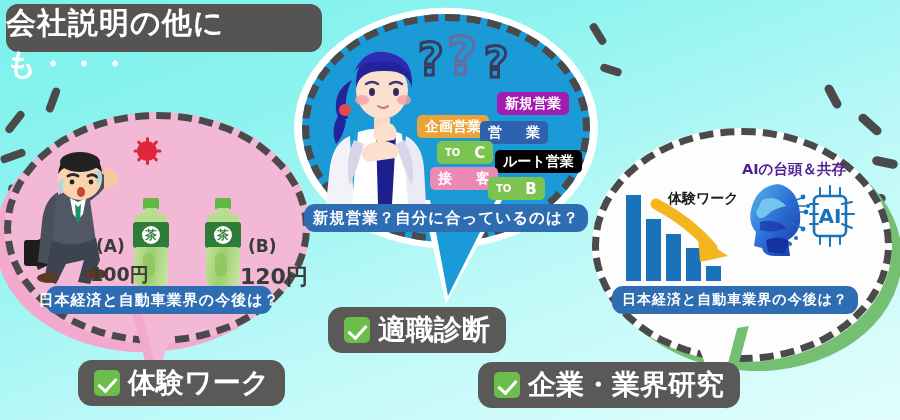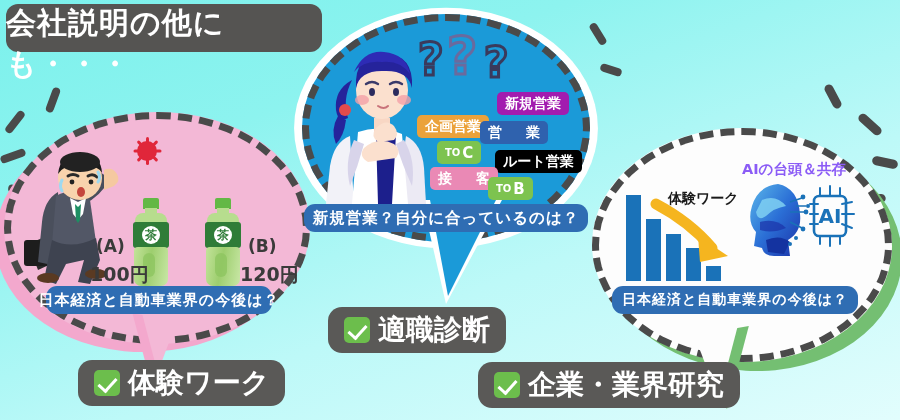--- a/index.html
+++ b/index.html
@@ -135,21 +135,21 @@
     background:linear-gradient(100deg,#c3e39a 0%,#9dce6e 45%,#c9e7a6 100%);
     border-radius:4px 4px 7px 7px; }
   .bottle .body-b::after { content:""; position:absolute; left:9px; top:6px;
     width:12px; height:24px; background:#8cc45f; border-radius:6px; opacity:.75; }
 
   .price-lbl { position:absolute; color:#3a3a3a; font-weight:bold; z-index:15;
     white-space:nowrap; }
   #price-a-name { left:96px; top:236px; font-size:17px; }
   #price-a-val  { left:90px; top:262px; font-size:19px; }
   #price-b-name { left:248px; top:236px; font-size:17px; }
-  #price-b-val  { left:240px; top:262px; font-size:19px;text-align:right; }
+  #price-b-val  { left:240px; top:262px; font-size:22px;text-align:right; }
 
   
   #businessman { position:absolute; left:22px; top:148px; width:112px; height:136px; z-index:15; }
 
   
   #thinking-woman { position:absolute; left:320px; top:44px; width:120px; height:160px; z-index:22; }
   .qmark { position:absolute; font-weight:bold; z-index:22; line-height:1;
     -webkit-text-stroke:3px #3a3a5c; color:transparent; }
   #q1 { left:418px; top:38px; font-size:44px; }
   #q2 { left:447px; top:30px; font-size:52px; color:transparent;
@@ -159,32 +159,32 @@
   .jobtag { position:absolute; border-radius:5px; color:#fff; font-weight:bold;
     display:flex; align-items:center; justify-content:center; z-index:23;
     white-space:nowrap; padding:0 8px; height:23px; font-size:14px; }
   #tag-shinki { left:497px; top:92px; background:#a21caf; }
   #tag-kikaku { left:417px; top:115px; background:#eba23b; }
   #tag-eigyo  { left:480px; top:121px; background:#2f62ae; letter-spacing:5px; padding-right:3px; }
   #tag-toc    { left:437px; top:141px; background:#7dc34f; }
   #tag-route  { left:483px; top:150px; background:#000000;margin-left:12px; }
   #tag-sekkyaku { left:430px; top:167px; background:#ea89b5; letter-spacing:5px; padding-right:3px; }
   #tag-tob    { left:488px; top:177px; background:#7dc34f; }
-  .jobtag .sm { font-size:10px; margin-right:2px; }
+  .jobtag .sm { font-size:10px; margin-right:14px; }
   .jobtag .bg { font-size:15px; }
 
   
   #chart-population { position:absolute; left:626px; top:195px; width:100px; height:86px; z-index:14; }
   #chart-population .bar { position:absolute; bottom:0; background:#1a72b8; width:15px; }
   #pop-decline-label { position:absolute; left:668px; top:190px; font-size:14px;
     font-weight:bold; color:#1a1a1a; z-index:16; white-space:nowrap; }
   #decline-arrow { position:absolute; left:650px; top:196px; width:96px; height:70px; z-index:15; }
 
   #ai-heading { position:absolute; left:742px; top:160px; font-size:14.5px;
-    font-weight:bold; color:#8b5cf6; z-index:16; white-space:nowrap; }
+    font-weight:bold; color:#4c1d95; z-index:16; white-space:nowrap; }
   #ai-graphic { position:absolute; left:744px; top:178px; width:118px; height:78px; z-index:15; }
 </style>
 </head>
 <body>
 
 <div class="stage">
 
   <div class="dash" style="left:2px;  top:118px; width:26px; height:8px; transform:rotate(-52deg);"></div>
   <div class="dash" style="left:0px;  top:152px; width:26px; height:8px; transform:rotate(-20deg);"></div>
   <div class="dash" style="left:8px;  top:186px; width:22px; height:8px; transform:rotate(12deg);"></div>

